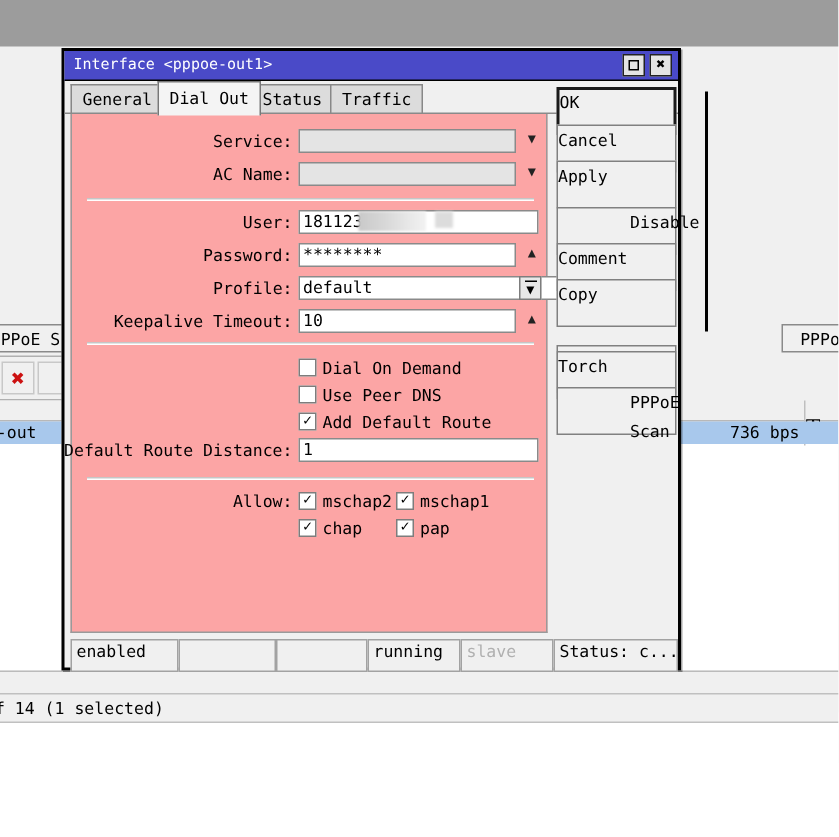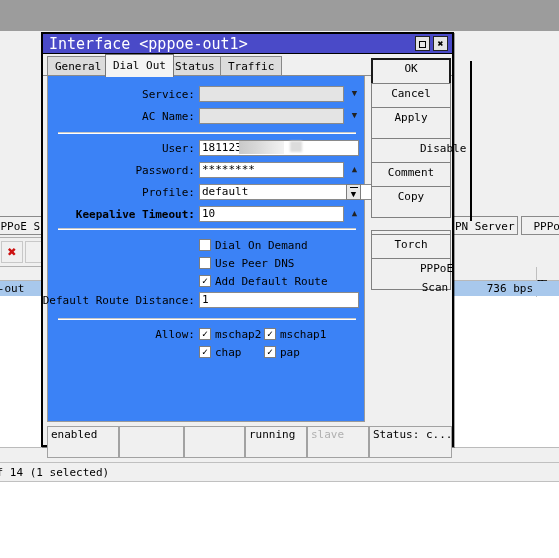--- a/index.html
+++ b/index.html
@@ -123,21 +123,21 @@
     box-shadow: 1px 1px 0 rgba(0,0,0,0.35);
   }
   .titlebar {
     position: absolute; left: 0; top: 0; right: 0; height: 20px;
     background: #4a4ac8;
     border-bottom: 1px solid #000;
     box-sizing: border-box;
   }
   .titlebar .ttl {
     position: absolute; left: 6px; top: 0; line-height: 20px;
-    color: #ffffff; font-size: 15px; letter-spacing: 0px;
+    color: #ffffff; font-size: 10px; letter-spacing: 0px;
   }
   .titlebar .tbtn {
     position: absolute; top: 2px; width: 15px; height: 15px;
     background: #e4e4e4;
     border: 1px solid #222;
     box-sizing: border-box;
     text-align: center; line-height: 13px;
     font-size: 10px; color: #000; font-weight: bold;
   }
   .titlebar .maxb { right: 22px; }
@@ -168,21 +168,21 @@
     z-index: 3;
   }
   .tabline {
     position: absolute; left: 0; top: 41px; width: 100%; height: 1px;
     background: #8a8a8a;
   }
 
   
   .form-panel {
     position: absolute; left: 4px; top: 42px; width: 318px; height: 346px;
-    background: #3b82f6;
+    background: #fca5a5;
     border: 1px solid #9a9a9a;
     border-top: none;
     box-sizing: border-box;
   }
   .row { position: absolute; left: 0; width: 100%; height: 18px; }
   .lbl {
     position: absolute; right: 0; top: 0; line-height: 18px;
     font-size: 11px; text-align: right; white-space: nowrap;
   }
   .fld {
@@ -234,33 +234,33 @@
     background: #dcdcdc; filter: blur(1px);
   }
 
   
   .btncol { position: absolute; left: 328px; top: 24px; width: 80px; }
   .dbtn {
     position: absolute; left: 0; width: 80px; height: 32px;
     background: #f0f0f0;
     border: 1px solid #808080;
     box-sizing: border-box;
-    text-align: center; line-height: 19px;
+    line-height: 19px;
     font-size: 11px;
     font-family: "DejaVu Sans Mono", "Liberation Mono", monospace;
     color: #000;
   }
   .dbtn.focus { border: 2px solid #1a1a1a; line-height: 17px; }
 
   
   .dlg-status {
     position: absolute; left: 4px; top: 392px; width: 405px; height: 18px;
   }
   .scell {
-    position: absolute; top: 0; height: 32px;
+    position: absolute; top: 0; height: 22px;
     border: 1px solid #a2a2a2;
     background: #f0f0f0;
     box-sizing: border-box;
     line-height: 16px; font-size: 11px;
     padding: 0 3px;
     white-space: nowrap; overflow: hidden;
   }
   .scell.dim { color: #b0b0b0; }
 </style>
 </head>
@@ -270,21 +270,20 @@
 
   <div class="desktop-top"></div>
   <div class="desktop-bottom"></div>
 
   <div class="bg-window">
     <div class="bg-white-area"></div>
     <div class="bg-left-white"></div>
 
     <div class="bg-tabstrip">
       <div class="bg-tab left">PPPoE S</div>
-      <div class="bg-tab vpn">PN Server</div>
       <div class="bg-tab ppoe">PPPoE</div>
     </div>
 
     <div class="bg-toolbar">
 
       <div class="tool-btn b2">✖</div>
       <div class="tool-btn b3"></div>
     </div>
 
     <div class="bg-colhead">
@@ -357,21 +356,21 @@
 
       <div class="row" style="top:108px;">
         <span class="lbl" style="right:169px;">Profile:</span>
         <div class="fld" style="left:151px; width:174px;">default</div>
         <div class="arrow-box" style="left:298px;">
           <span class="bar"></span>▼
         </div>
       </div>
 
       <div class="row" style="top:130px;">
-        <span class="lbl" style="right:169px;font-weight:bold;">Keepalive Timeout:</span>
+        <span class="lbl" style="right:169px;">Keepalive Timeout:</span>
         <div class="fld" style="left:151px; width:145px;">10</div>
         <div class="arrow-up" style="left:300px;">▲</div>
       </div>
 
       <div class="sep" style="top:152px;"></div>
 
       <div class="chkrow" style="left:151px; top:162px;">
         <div class="chkbox"></div>
         <span class="chklbl">Dial On Demand</span>
       </div>

